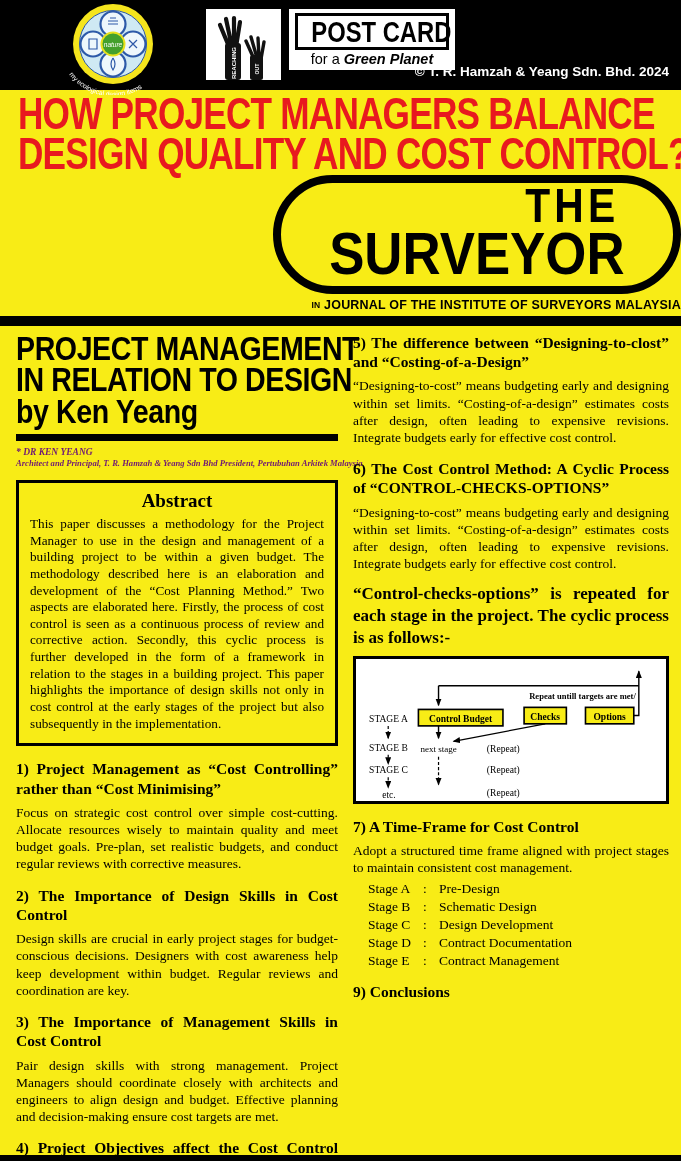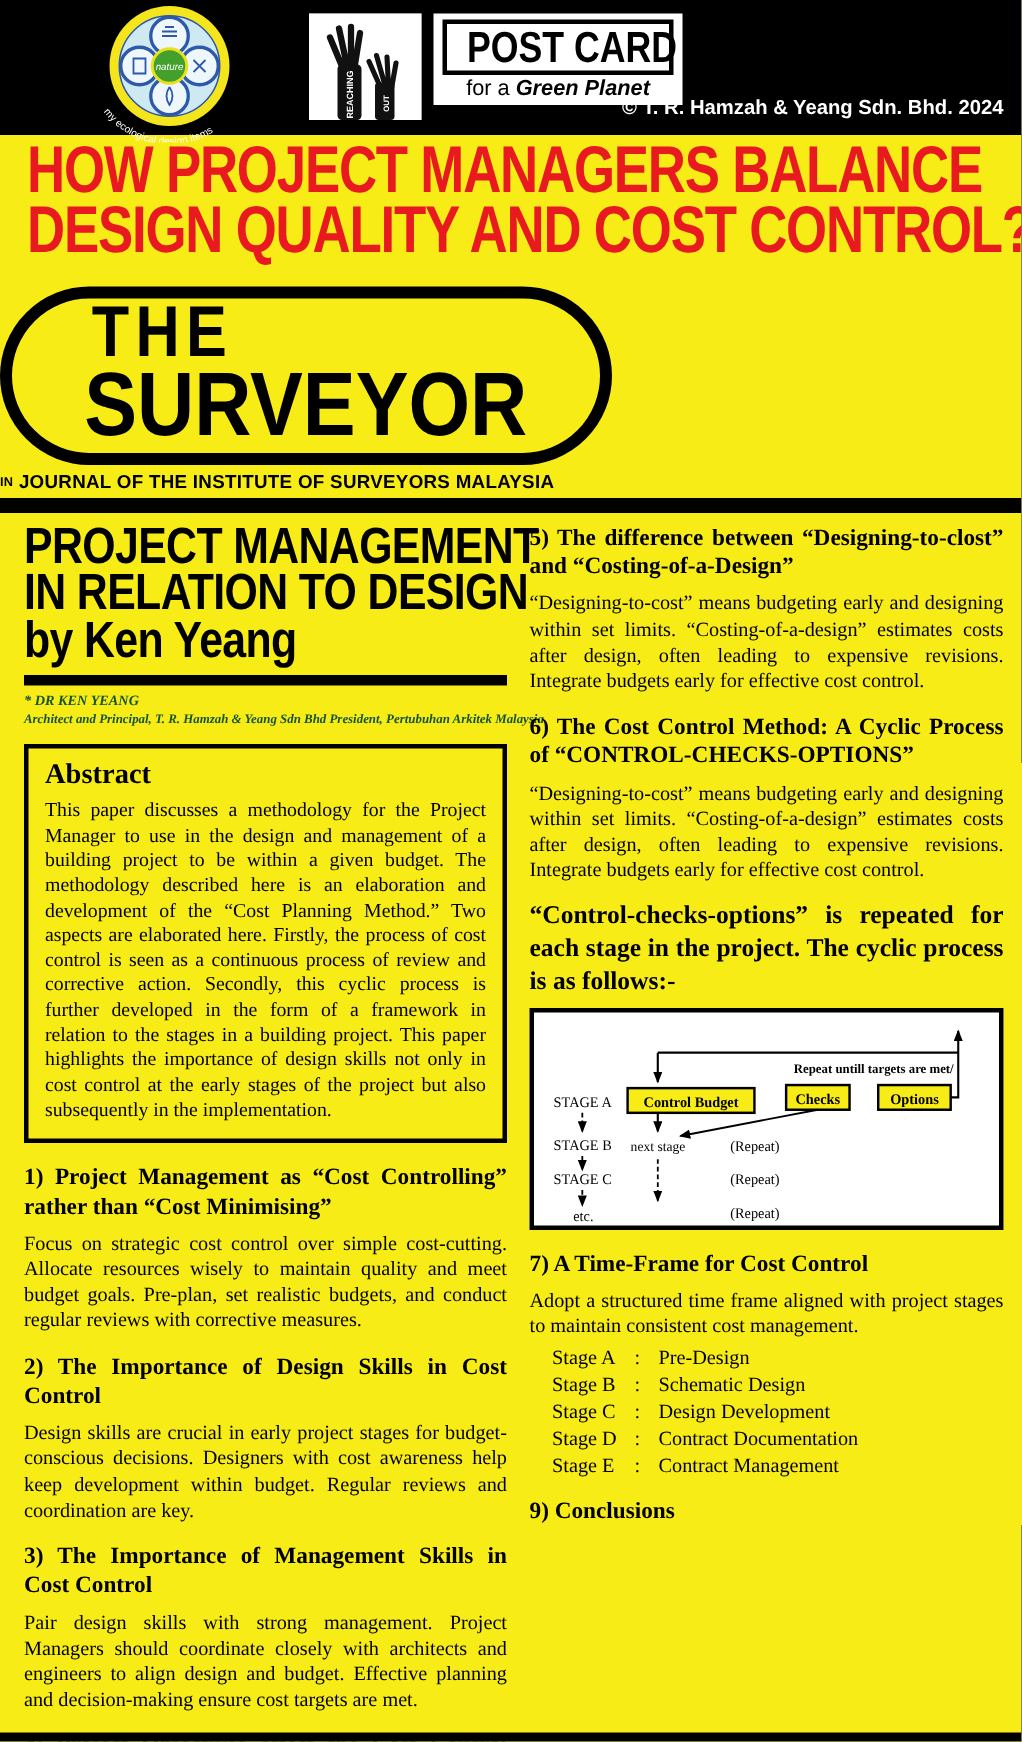--- a/index.html
+++ b/index.html
@@ -18,47 +18,47 @@
   .pc-sub em{font-weight:bold;}
   .copyright{position:absolute;right:12px;bottom:11px;color:#fff;font-family:"Liberation Sans",sans-serif;
              font-weight:bold;font-size:13.5px;white-space:nowrap;}
 
   
   .headline{padding:4px 0 0 18px;color:#e8191f;font-family:"Liberation Sans",sans-serif;font-weight:bold;}
   .headline .hl{display:block;font-size:44px;line-height:.92;white-space:nowrap;
                 transform:scaleX(.80);transform-origin:left center;letter-spacing:-1px;}
 
   
-  .surveyor{text-align:left;margin-top:16px;}
+  .surveyor{text-align:right;margin-top:0;}
   .oval{display:inline-block;border:8px solid #000;border-radius:300px;padding:0 28px 8px;}
   .mast-the{display:block;font-family:"Liberation Sans",sans-serif;font-weight:bold;font-size:48px;
             line-height:.95;letter-spacing:5px;transform:scaleX(.85);transform-origin:center;}
   .mast-surv{display:block;font-family:"Liberation Sans",sans-serif;font-weight:bold;font-size:60px;
              line-height:.82;letter-spacing:0;transform:scaleX(.88);transform-origin:center;}
   .tagline{font-family:"Liberation Sans",sans-serif;font-weight:bold;font-size:12.5px;margin-top:4px;letter-spacing:.2px;}
   .tagline .in{font-size:8.5px;vertical-align:1px;}
 
   .divider{height:10px;background:#000;margin-top:4px;}
   .footerbar{position:absolute;left:0;bottom:0;width:100%;height:6px;background:#000;}
 
   
   .cols{display:flex;gap:15px;padding:5px 13px 0 16px;}
   .col-left{width:322px;flex:none;}
   .col-right{width:316px;flex:none;}
 
   .art-title{margin:2px 0 4px;}
   .art-title .tl{display:block;font-family:"Liberation Sans",sans-serif;font-weight:bold;font-size:34px;
                  line-height:.93;white-space:nowrap;transform:scaleX(.84);transform-origin:left center;letter-spacing:-.5px;}
   .title-bar{height:7px;background:#000;margin:6px 0 5px;}
-  .author{color:#14532d;font-style:italic;line-height:1.3;}
+  .author{color:#701a75;font-style:italic;line-height:1.3;}
   .author .a1{font-weight:bold;font-size:9.5px;}
   .author .a2{font-weight:bold;font-size:8.6px;white-space:nowrap;}
 
   .abstract-box{border:3px solid #000;margin-top:11px;padding:7px 11px 11px;}
-  .ab-title{font-weight:bold;font-size:19px;margin:0 0 4px;}
+  .ab-title{font-weight:bold;font-size:19px;margin:0 0 4px;text-align:center;}
   .ab-body{margin:0;font-size:13.2px;line-height:1.26;text-align:justify;}
 
   .sec-h{font-size:15.5px;font-weight:bold;line-height:1.25;text-align:justify;margin:13px 0 6px;}
   .sec-p{font-size:13.5px;line-height:1.27;text-align:justify;margin:0;}
   .col-right .first{margin-top:2px;}
 
   .cyclic{font-size:17px;font-weight:bold;line-height:1.28;text-align:justify;margin:11px 0 7px;}
 
   .diagram{background:#fff;border:3px solid #000;height:142px;margin:2px 0 6px;}
   .diagram svg{display:block;width:100%;height:100%;}

